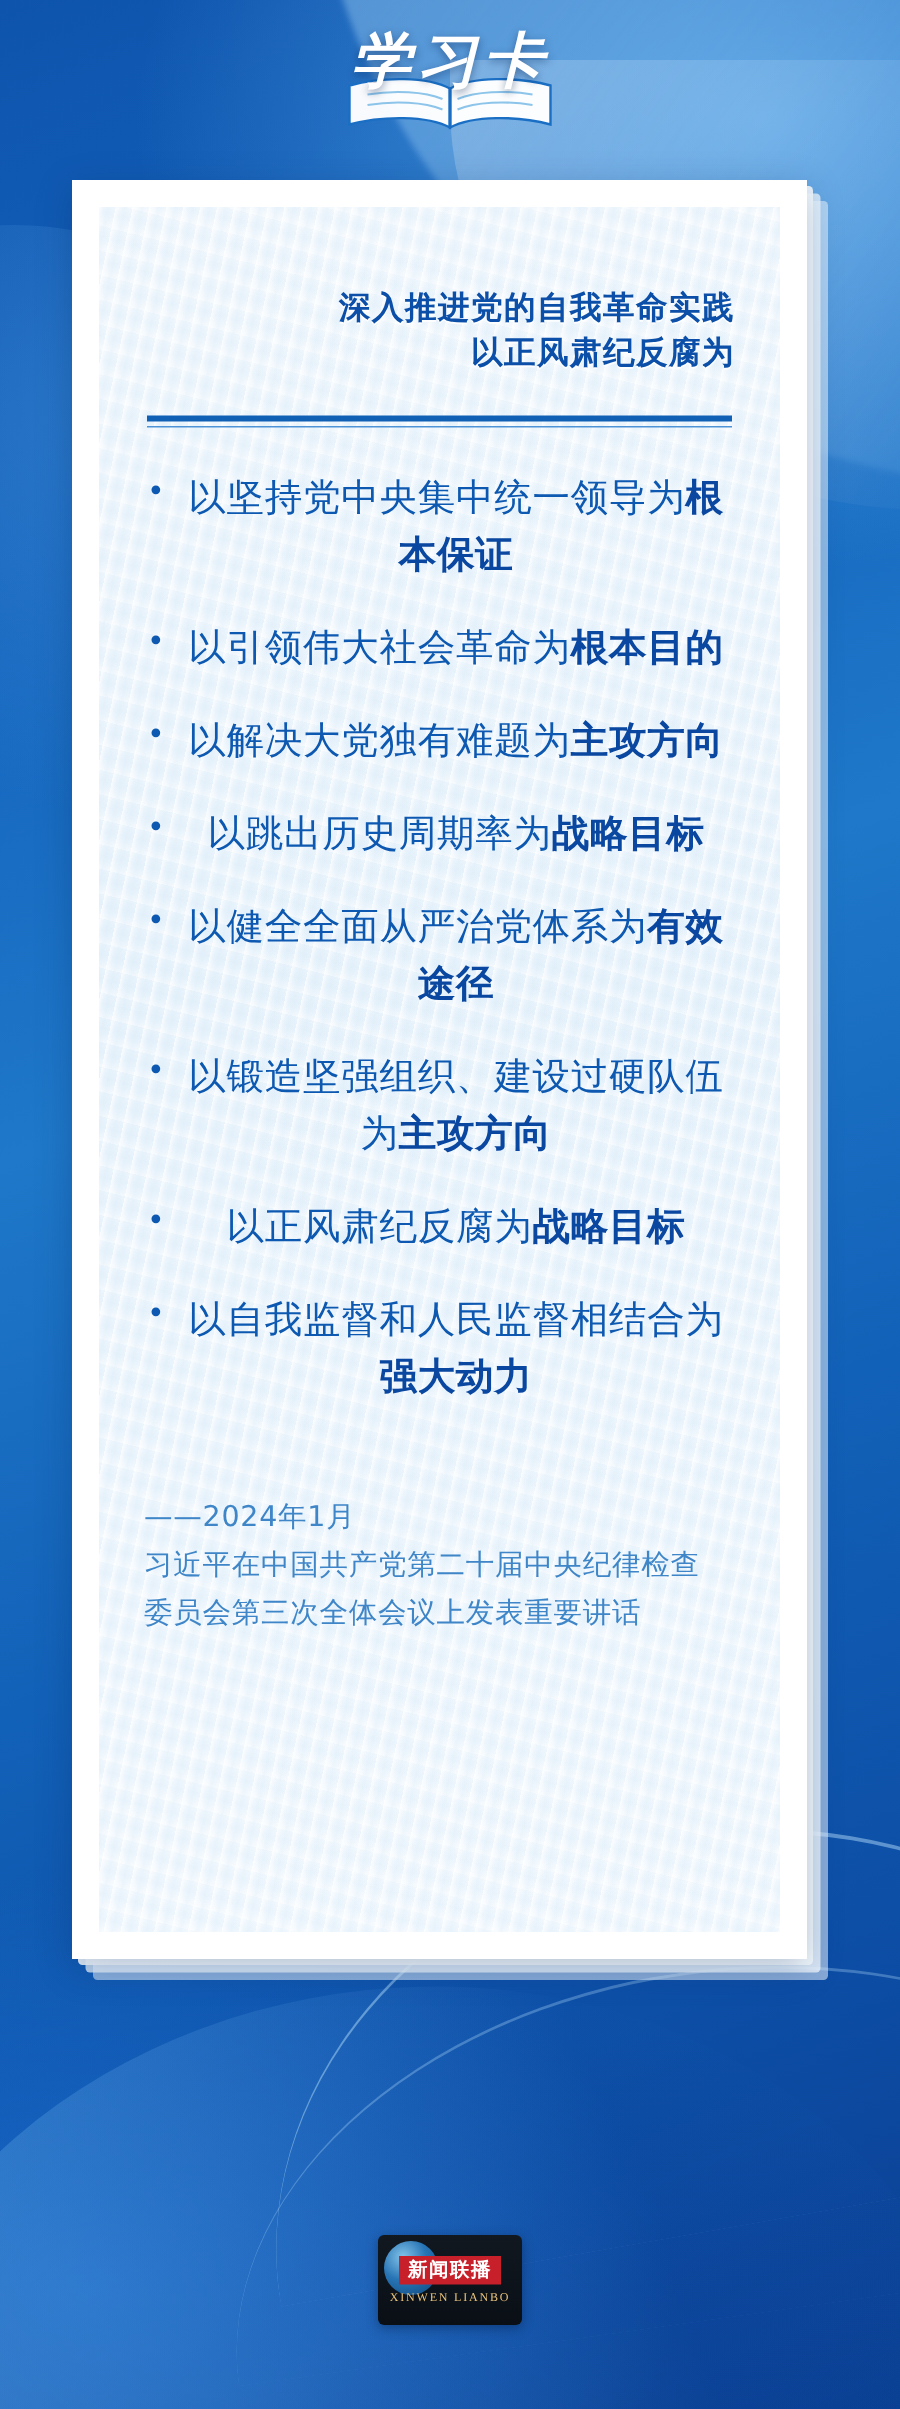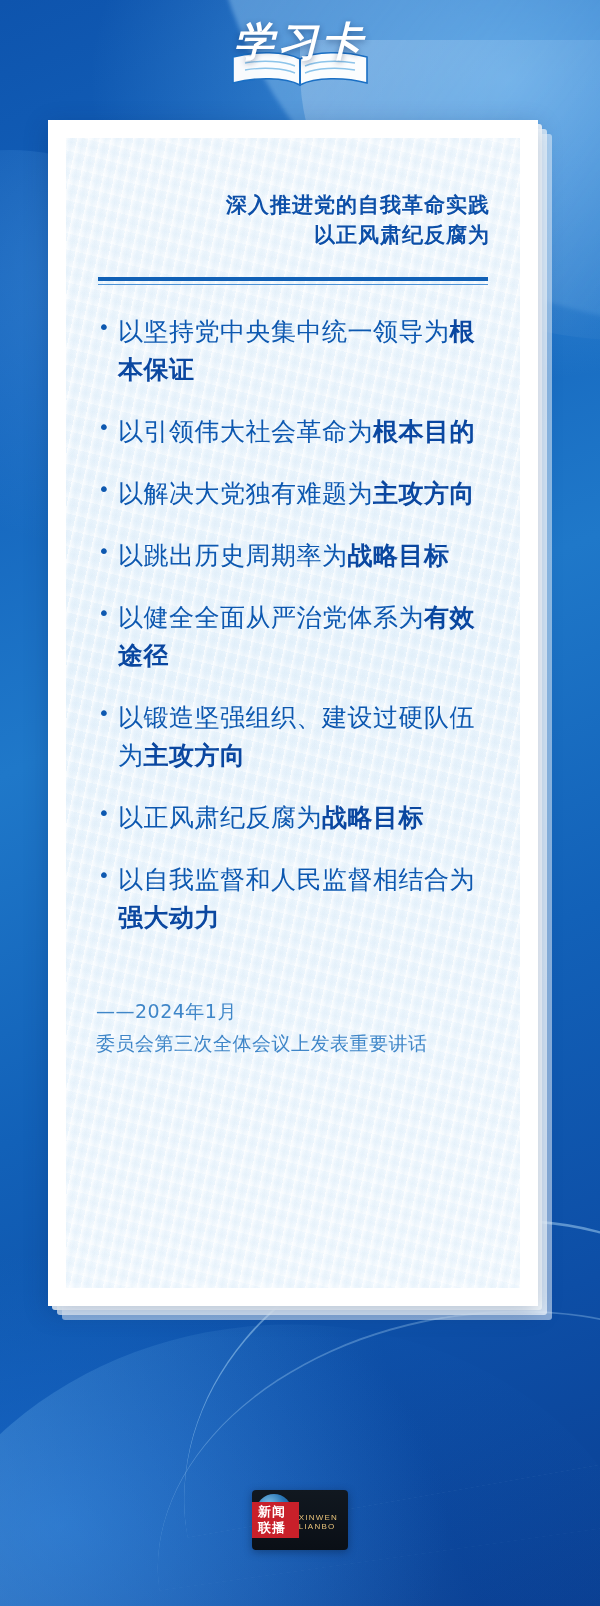--- a/index.html
+++ b/index.html
@@ -176,20 +176,21 @@
     content: "";
     display: block;
     margin-top: 3px;
     border-top: 1px solid #4e93d6;
   }
 
   .list {
     margin: 28px 0 0 0;
     padding: 0;
     list-style: none;
+    text-align: center;
   }
   .list li {
     position: relative;
     padding-left: 22px;
     margin-bottom: 24px;
     font-family: "DejaVu Sans", "Liberation Sans", sans-serif;
     font-size: 25px;
     line-height: 1.52;
     color: #0d58b0;
     letter-spacing: 0.5px;
@@ -226,21 +227,21 @@
     width: 100%;
     display: flex;
     justify-content: center;
   }
   .badge {
     width: 96px;
     height: 60px;
     background: linear-gradient(180deg, #111820 0%, #0a0f16 100%);
     border-radius: 4px;
     display: flex;
-    flex-direction: row;
+    flex-direction: column;
     align-items: center;
     justify-content: center;
     box-shadow: 0 2px 8px rgba(0,20,50,0.4);
     position: relative;
     overflow: hidden;
   }
   .badge-globe {
     position: absolute;
     left: 4px; top: 4px;
     width: 36px; height: 36px;
@@ -261,21 +262,21 @@
     padding: 2px 6px;
     line-height: 1.2;
   }
   .badge-en {
     position: relative;
     z-index: 2;
     margin-top: 4px;
     color: #e8c37a;
     font-size: 8px;
     letter-spacing: 1.2px;
-    font-family: Liberation Sans, sans-serif;
+    font-family: Liberation Serif, serif;
   }
 </style>
 </head>
 <body>
 
 <div class="poster">
 
   <div class="swoosh sw1"></div>
   <div class="swoosh sw2"></div>
   <div class="swoosh sw6"></div>
@@ -324,20 +325,21 @@
             <li><span>以解决大党独有难题为</span><b>主攻方向</b></li>
             <li><span>以跳出历史周期率为</span><b>战略目标</b></li>
             <li><span>以健全全面从严治党体系为</span><b>有效途径</b></li>
             <li><span>以锻造坚强组织、建设过硬队伍为</span><b>主攻方向</b></li>
             <li><span>以正风肃纪反腐为</span><b>战略目标</b></li>
             <li><span>以自我监督和人民监督相结合为</span><b>强大动力</b></li>
           </ul>
 
           <div class="source">
             <div>——2024年1月</div>
+            <div>习近平在中国共产党第二十届中央纪律检查</div>
             <div>委员会第三次全体会议上发表重要讲话</div>
           </div>
 
         </div>
       </div>
     </div>
   </div>
 
   <div class="footer">
     <div class="badge">

